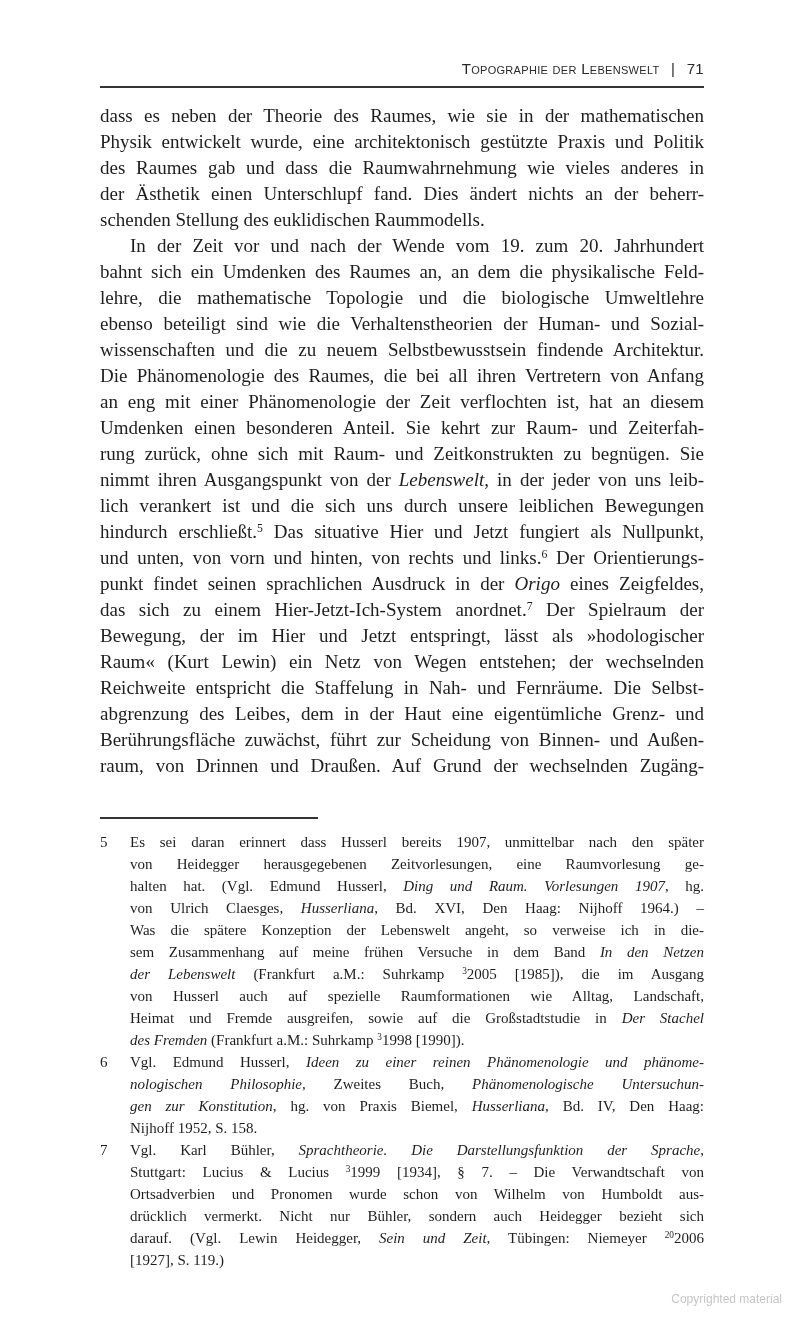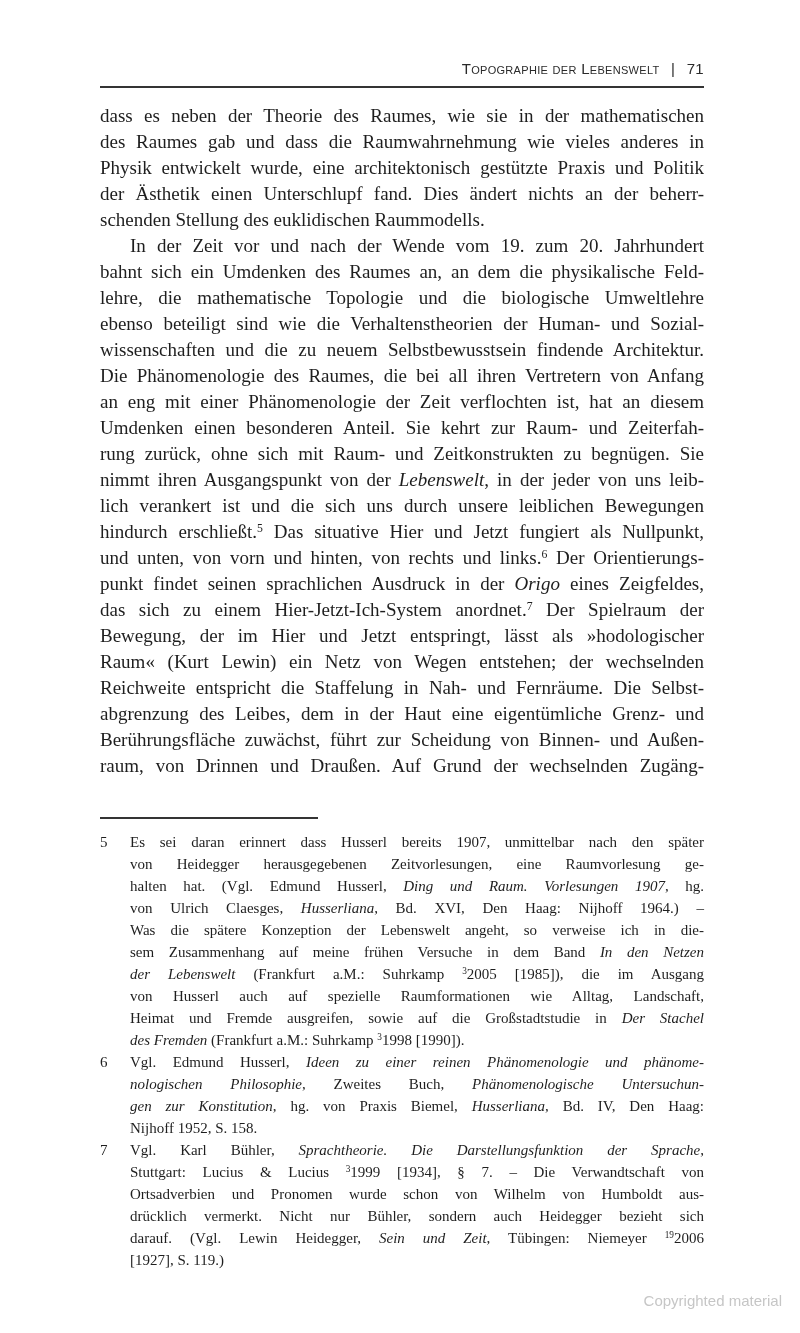--- a/index.html
+++ b/index.html
@@ -55,42 +55,42 @@
   }
   .fn-item { display: flex; }
   .fn-num { flex: 0 0 30px; }
   .fn-lines { flex: 1 1 auto; }
   .fn-lines .tline { height: 22px; }
   
   .watermark {
     position: absolute;
     right: 18px; top: 1292px;
     font-family: "Liberation Sans", sans-serif;
-    font-size: 15px;
+    font-size: 12px;
     color: #c6c6c6;
   }
 </style>
 </head>
 <body>
 
 <div class="page">
 
   <div class="header">
     <span class="smallcaps">Topographie der Lebenswelt</span>
     <span class="divider">|</span>
     <span>71</span>
   </div>
 
   <div class="rule header-rule"></div>
 
   <main class="body-text" id="body-text">
       <div>
         <div class="tline"><span>dass es neben der Theorie des Raumes, wie sie in der mathematischen</span></div>
+        <div class="tline"><span>Physik entwickelt wurde, eine architektonisch gestützte Praxis und Politik</span></div>
         <div class="tline"><span>des Raumes gab und dass die Raumwahrnehmung wie vieles anderes in</span></div>
-        <div class="tline"><span>Physik entwickelt wurde, eine architektonisch gestützte Praxis und Politik</span></div>
         <div class="tline"><span>der Ästhetik einen Unterschlupf fand. Dies ändert nichts an der beherr-</span></div>
         <div class="tline last"><span>schenden Stellung des euklidischen Raummodells.</span></div>
       </div>
       <div>
         <div class="tline ind"><span>In der Zeit vor und nach der Wende vom 19. zum 20. Jahrhundert</span></div>
         <div class="tline"><span>bahnt sich ein Umdenken des Raumes an, an dem die physikalische Feld-</span></div>
         <div class="tline"><span>lehre, die mathematische Topologie und die biologische Umweltlehre</span></div>
         <div class="tline"><span>ebenso beteiligt sind wie die Verhaltenstheorien der Human- und Sozial-</span></div>
         <div class="tline"><span>wissenschaften und die zu neuem Selbstbewusstsein findende Architektur.</span></div>
         <div class="tline"><span>Die Phänomenologie des Raumes, die bei all ihren Vertretern von Anfang</span></div>
@@ -139,21 +139,21 @@
           <div class="tline last"><span>Nijhoff 1952, S. 158.</span></div>
         </div>
       </div>
       <div class="fn-item">
         <div class="fn-num">7</div>
         <div class="fn-lines">
           <div class="tline"><span>Vgl. Karl Bühler, </span><span class="it">Sprachtheorie. Die Darstellungsfunktion der Sprache</span><span>,</span></div>
           <div class="tline"><span>Stuttgart: Lucius &amp; Lucius </span><span class="sup">3</span><span>1999 [1934], § 7. – Die Verwandtschaft von</span></div>
           <div class="tline"><span>Ortsadverbien und Pronomen wurde schon von Wilhelm von Humboldt aus-</span></div>
           <div class="tline"><span>drücklich vermerkt. Nicht nur Bühler, sondern auch Heidegger bezieht sich</span></div>
-          <div class="tline"><span>darauf. (Vgl. Lewin Heidegger, </span><span class="it">Sein und Zeit</span><span>, Tübingen: Niemeyer </span><span class="sup">19</span><span>2006</span></div>
+          <div class="tline"><span>darauf. (Vgl. Lewin Heidegger, </span><span class="it">Sein und Zeit</span><span>, Tübingen: Niemeyer </span><span class="sup">20</span><span>2006</span></div>
           <div class="tline last"><span>[1927], S. 119.)</span></div>
         </div>
       </div>
     </section>
 
   <div class="watermark">Copyrighted material</div>
 
 </div>
 
 </body></html>

